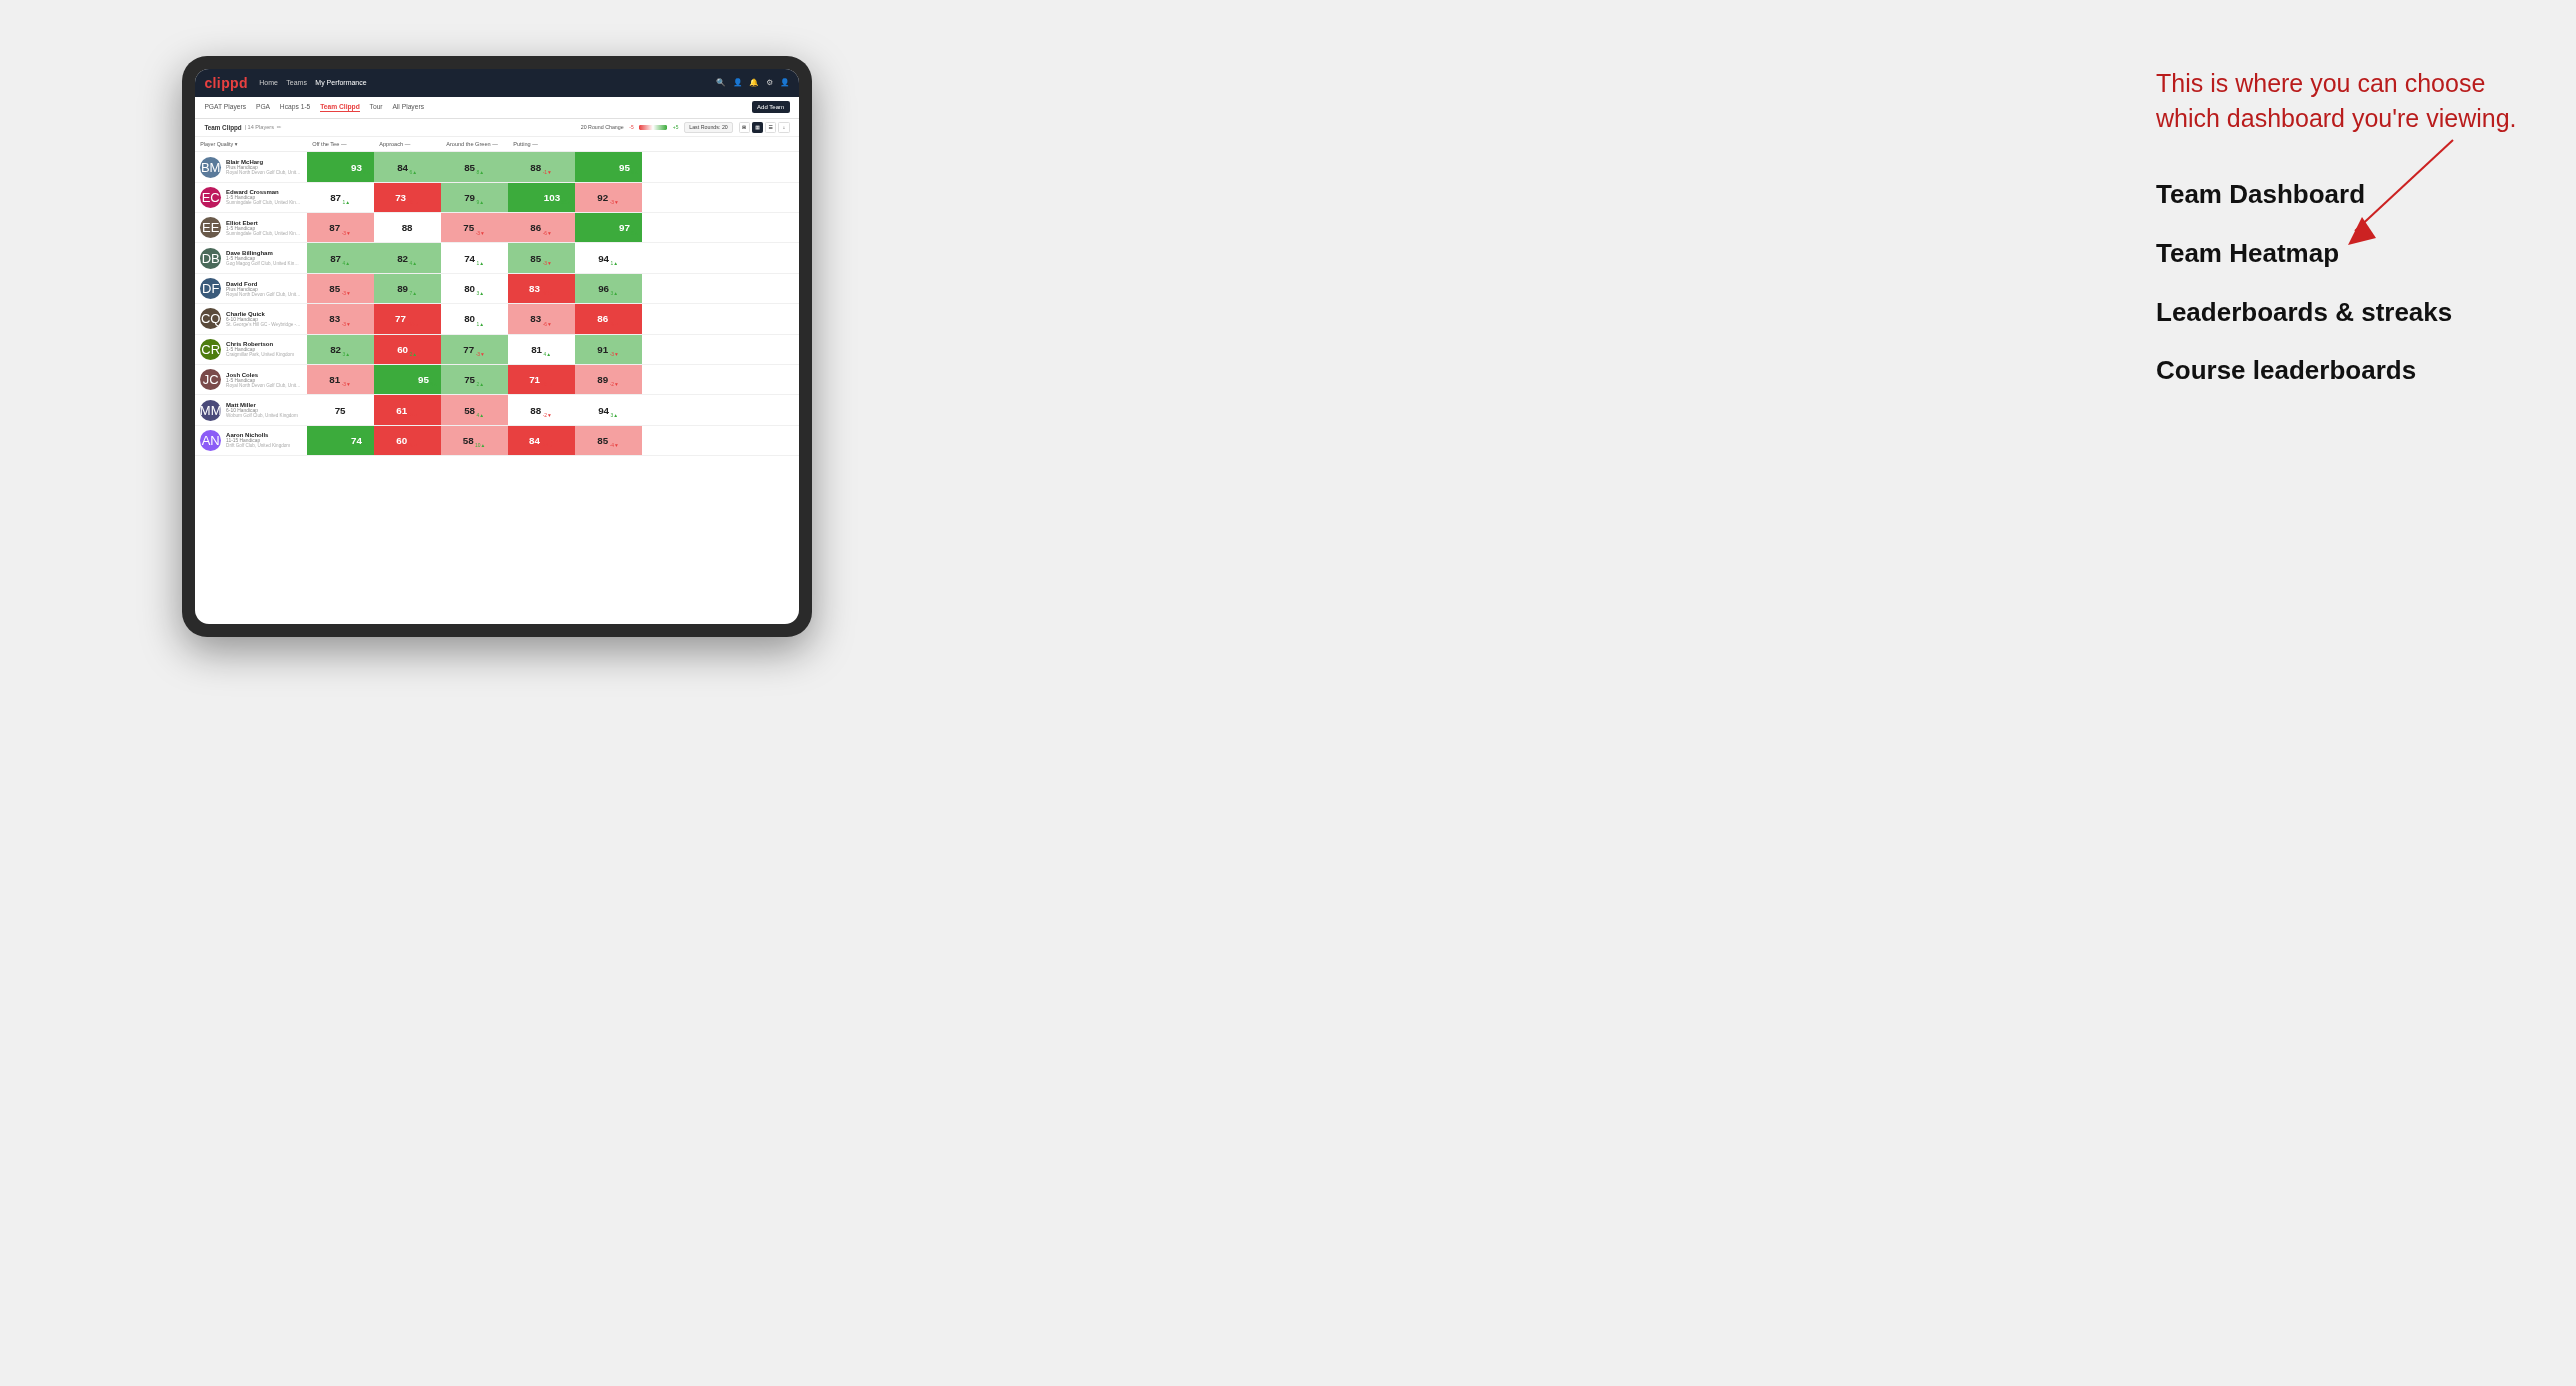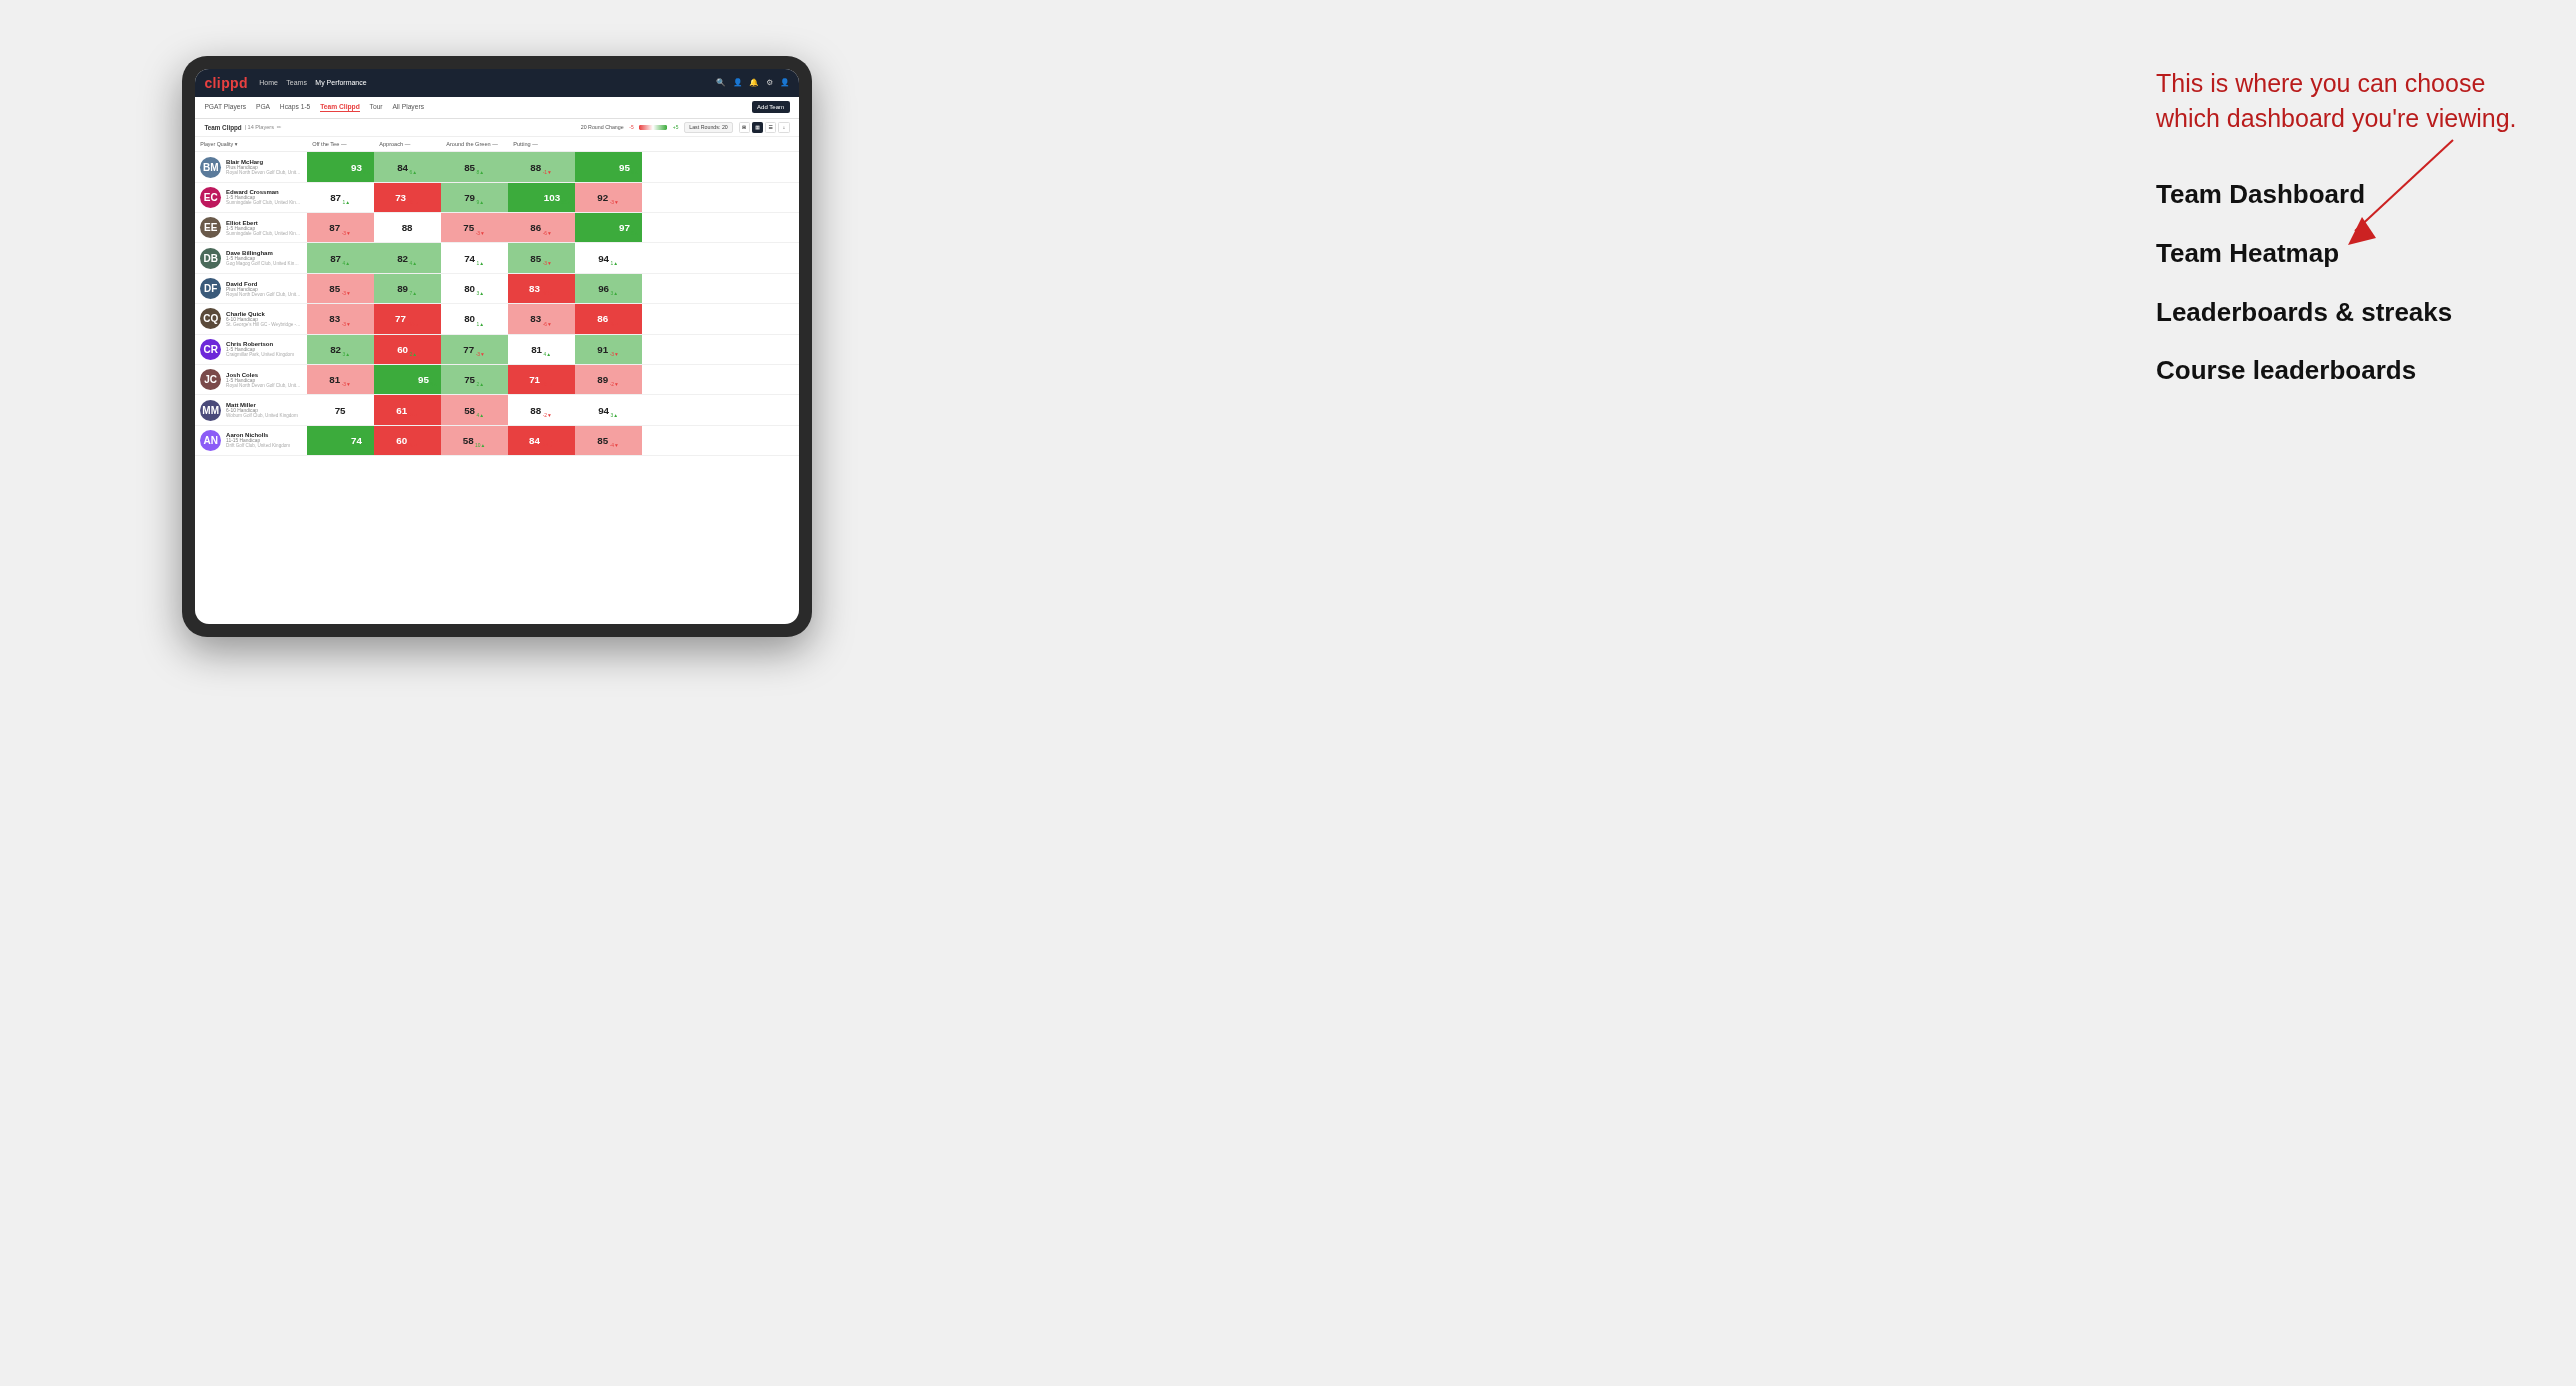--- a/index.html
+++ b/index.html
@@ -258,22 +258,22 @@
     .player-avatar {
       width: 21px;
       height: 21px;
       border-radius: 50%;
       background: #c0c0c0;
       flex-shrink: 0;
       overflow: hidden;
       display: flex;
       align-items: center;
       justify-content: center;
-      font-size: 10px;
-      font-weight: 700;
+      font-size: 13px;
+      font-weight: 400;
       color: #fff;
     }
     .player-details {
       flex: 1;
       min-width: 0;
     }
     .player-name {
       font-size: 6px;
       font-weight: 600;
       color: #222;
@@ -595,21 +595,21 @@
               <span class="score-main">83</span>
               <span class="score-change down">-6▼</span>
             </div>
             <div class="score-cell bg-red-dark">
               <span class="score-main">86</span>
               <span class="score-change down">-8▼</span>
             </div>
           </div>
           <div class="player-row">
             <div class="player-info">
-    <div class="player-avatar" style="background:#6d28d9">CR</div>
+    <div class="player-avatar" style="background:#4d7c0f">CR</div>
     <div class="player-details">
       <div class="player-name">Chris Robertson</div>
       <div class="player-handicap">1-5 Handicap</div>
       <div class="player-club">Craigmillar Park, United Kingdom</div>
     </div>
   </div>
             <div class="score-cell bg-green-light">
               <span class="score-main">82</span>
               <span class="score-change up">3▲</span>
             </div>

